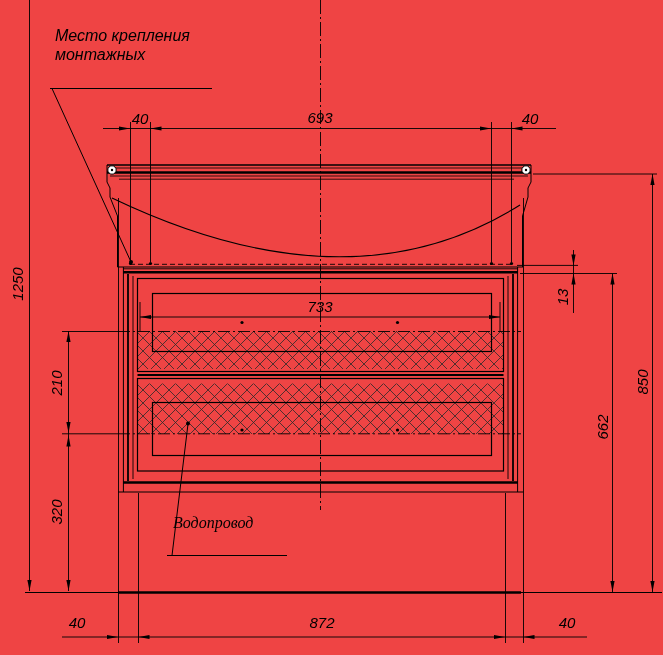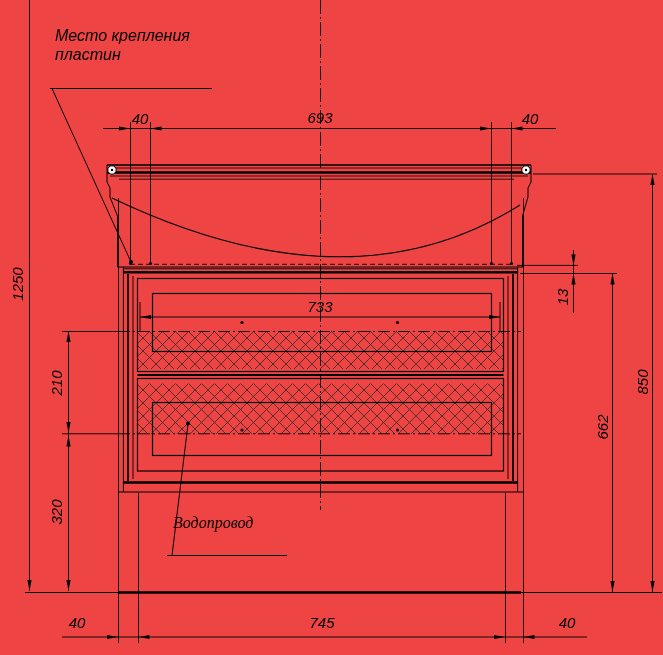--- a/index.html
+++ b/index.html
@@ -152,33 +152,33 @@
     <line x1="52" y1="88.5" x2="131" y2="262"></line>
     <circle cx="131" cy="262" r="2" fill="#000" stroke="none"></circle>
     <line x1="167" y1="555.5" x2="287" y2="555.5"></line>
     <line x1="172" y1="555.5" x2="188" y2="424"></line>
     <circle cx="188" cy="423.5" r="2" fill="#000" stroke="none"></circle>
   </g>
 </svg>
 
 <div class="note" style="left:55px;top:27px;">
   <div>Место крепления</div>
-  <div>пластин</div>
+  <div>монтажных</div>
 </div>
 
 <div class="note" style="left:173px;top:513px;line-height:19px;font-family:Liberation Serif, serif;">
   <div>Водопровод</div>
 </div>
 
 <div class="dim" style="left:140px;top:118px;">40</div>
 <div class="dim" style="left:320px;top:117px;">693</div>
 <div class="dim" style="left:530px;top:118px;">40</div>
 <div class="dim" style="left:320px;top:306px;text-align:center;">733</div>
 <div class="dim" style="left:77px;top:622px;">40</div>
-<div class="dim" style="left:322px;top:622px;">745</div>
+<div class="dim" style="left:322px;top:622px;">872</div>
 <div class="dim" style="left:567px;top:622px;">40</div>
 
 <div class="dim rot" style="left:17px;top:284px;">1250</div>
 <div class="dim rot" style="left:56px;top:383px;">210</div>
 <div class="dim rot" style="left:56px;top:512px;">320</div>
 <div class="dim rot" style="left:562px;top:297px;">13</div>
 <div class="dim rot" style="left:602px;top:427px;">662</div>
 <div class="dim rot" style="left:642px;top:382px;">850</div>
 
 </div>

